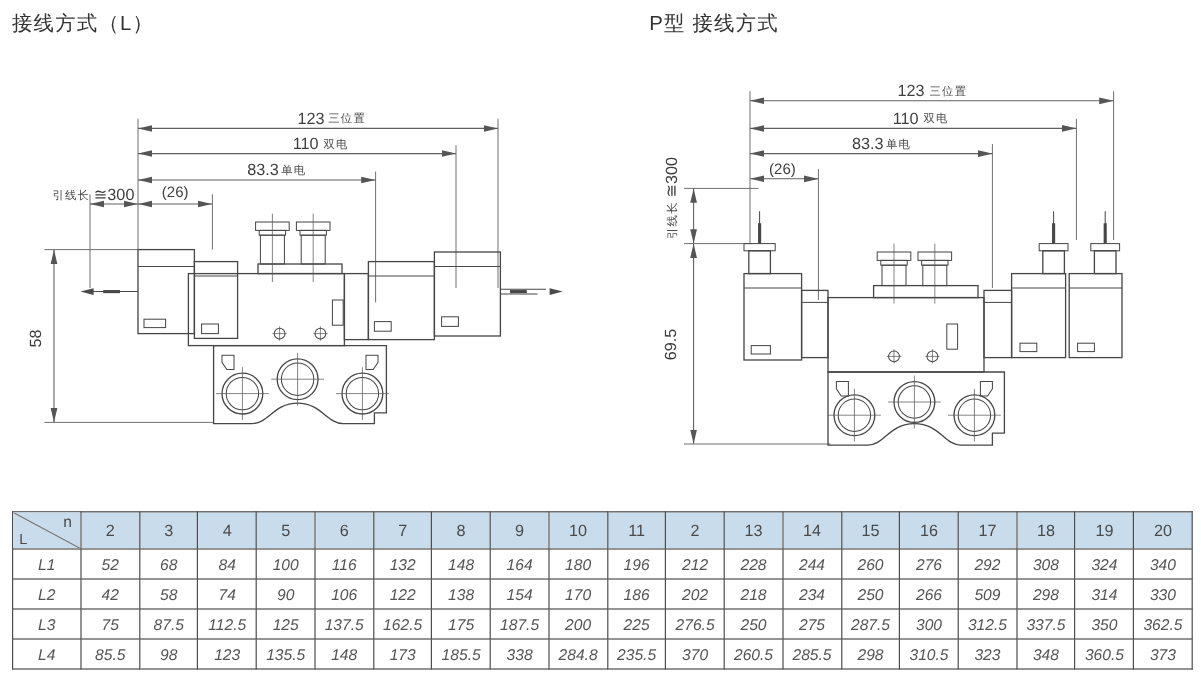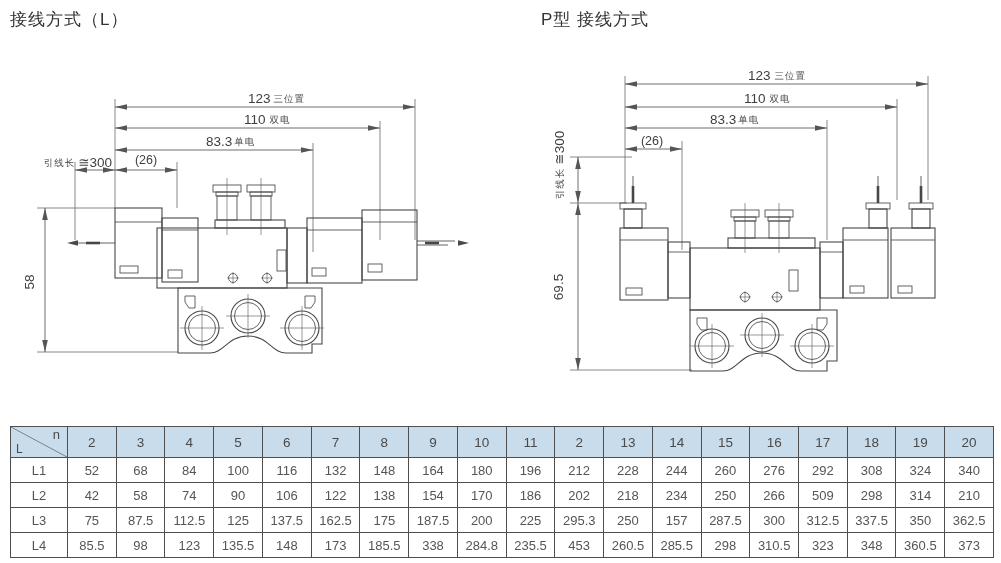--- a/index.html
+++ b/index.html
@@ -31,21 +31,21 @@
   .thick{stroke:var(--line);stroke-width:2.6;fill:none;}
   .tipfill{fill:#4a4a4a;stroke:none;}
 
   .tablewrap{position:absolute;left:10px;top:426px;width:984px;}
   table.dim{border-collapse:collapse;table-layout:fixed;width:100%;
     border:1.6px solid var(--border);font-size:13px;color:#555;}
   table.dim th,table.dim td{border:1px solid var(--border);text-align:center;
     padding:0;overflow:hidden;white-space:nowrap;}
   table.dim thead th{background:var(--header-bg);height:30px;font-weight:normal;font-size:13.5px;color:#4a4a4a;}
   table.dim tbody th{background:#fff;font-weight:normal;}
-  table.dim tbody tr{height:25px;}
+  table.dim tbody tr{height:25px;font-style:italic;}
   th.corner{position:relative;width:56px;background:var(--header-bg);}
   th.corner svg{position:absolute;left:0;top:0;width:100%;height:100%;display:block;}
   th.corner .cn{position:absolute;right:7px;top:0px;font-size:13px;color:#4a4a4a;}
   th.corner .cl{position:absolute;left:5px;bottom:1px;font-size:12px;color:#4a4a4a;}
 </style>
 </head>
 <body>
 
 <div class="stage">
 
@@ -362,57 +362,57 @@
             <td>170</td>
             <td>186</td>
             <td>202</td>
             <td>218</td>
             <td>234</td>
             <td>250</td>
             <td>266</td>
             <td>509</td>
             <td>298</td>
             <td>314</td>
-            <td>210</td>
+            <td>330</td>
           </tr>
           <tr>
             <th>L3</th>
             <td>75</td>
             <td>87.5</td>
             <td>112.5</td>
             <td>125</td>
             <td>137.5</td>
             <td>162.5</td>
             <td>175</td>
             <td>187.5</td>
             <td>200</td>
             <td>225</td>
-            <td>295.3</td>
+            <td>276.5</td>
             <td>250</td>
-            <td>157</td>
+            <td>275</td>
             <td>287.5</td>
             <td>300</td>
             <td>312.5</td>
             <td>337.5</td>
             <td>350</td>
             <td>362.5</td>
           </tr>
           <tr>
             <th>L4</th>
             <td>85.5</td>
             <td>98</td>
             <td>123</td>
             <td>135.5</td>
             <td>148</td>
             <td>173</td>
             <td>185.5</td>
             <td>338</td>
             <td>284.8</td>
             <td>235.5</td>
-            <td>453</td>
+            <td>370</td>
             <td>260.5</td>
             <td>285.5</td>
             <td>298</td>
             <td>310.5</td>
             <td>323</td>
             <td>348</td>
             <td>360.5</td>
             <td>373</td>
           </tr>
         </tbody>

